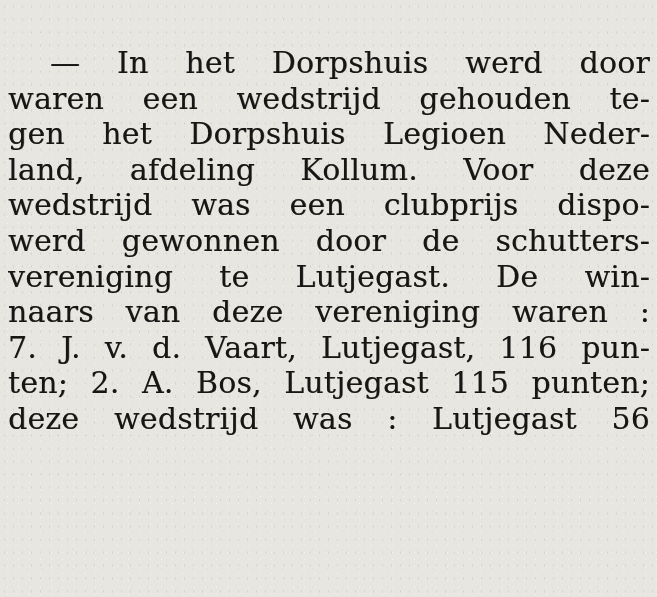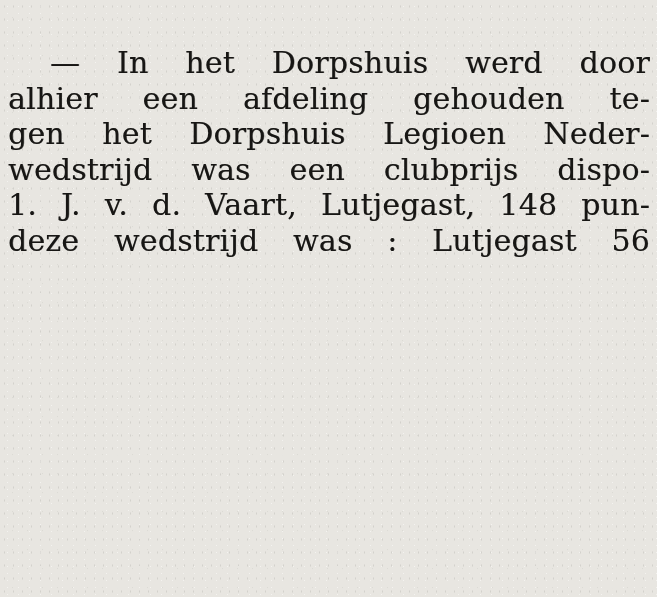--- a/index.html
+++ b/index.html
@@ -47,18 +47,23 @@
   
   .article-line.last {
     text-align-last: left;
   }
 </style>
 </head>
 <body>
 
 <div class="clipping">
   <div class="article-line first">— In het Dorpshuis werd door</div>
-  <div class="article-line">alhier een afdeling gehouden te-</div>
+  <div class="article-line">waren een wedstrijd gehouden te-</div>
   <div class="article-line">gen het Dorpshuis Legioen Neder-</div>
+  <div class="article-line">land, afdeling Kollum. Voor deze</div>
   <div class="article-line">wedstrijd was een clubprijs dispo-</div>
-  <div class="article-line">1. J. v. d. Vaart, Lutjegast, 148 pun-</div>
+  <div class="article-line">werd gewonnen door de schutters-</div>
+  <div class="article-line">vereniging te Lutjegast. De win-</div>
+  <div class="article-line">naars van deze vereniging waren :</div>
+  <div class="article-line">7. J. v. d. Vaart, Lutjegast, 116 pun-</div>
+  <div class="article-line">ten; 2. A. Bos, Lutjegast 115 punten;</div>
   <div class="article-line">deze wedstrijd was : Lutjegast 56</div>
 </div>
 
 </body></html>

